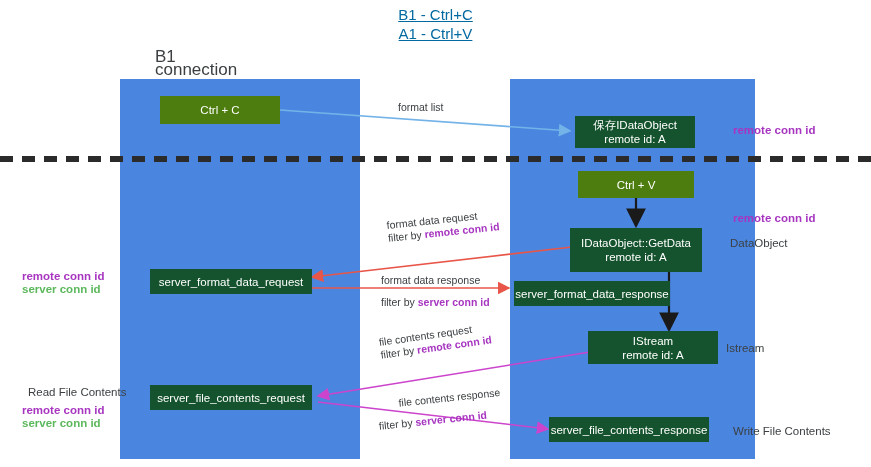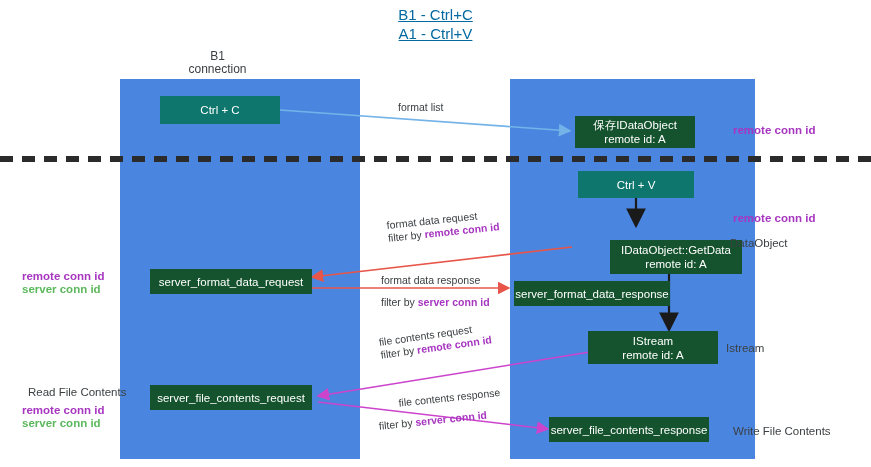--- a/index.html
+++ b/index.html
@@ -14,33 +14,33 @@
   #stage{position:absolute;left:0;top:0;width:871px;height:467px;}
 
   
   .title{
     position:absolute;left:0;top:5px;width:871px;
     text-align:center;font-size:15px;line-height:19px;color:#0369a1;text-decoration:underline;
   }
 
   
   .colhead{
-    position:absolute;text-align:center;font-size:12px;line-height:13px;color:#3c4043;
+    position:absolute;text-align:left;font-size:17px;line-height:13px;color:#3c4043;
   }
 
   
   .lane{position:absolute;background:#4a86e0;}
 
   
   .box{
     position:absolute;box-sizing:border-box;
     display:flex;flex-direction:column;align-items:center;justify-content:center;
     font-size:11.5px;line-height:14px;color:#ffffff;text-align:center;
   }
-  .box.green{background:#0f766e;}
+  .box.green{background:#4d7c0f;}
   .box.orange{background:#14532d;}
   .box .l2{display:block;}
 
   
   .side{position:absolute;font-size:11.5px;line-height:14px;}
   .side.plain{color:#3c4043;}
   .bold-purple{color:#a735c0;font-weight:bold;}
   .bold-green{color:#5cb85c;font-weight:bold;}
 
   
@@ -115,21 +115,21 @@
 
   <div class="box orange" style="left:575px;top:116px;width:120px;height:32px;">
     <span>保存IDataObject</span>
     <span class="l2">remote id: A</span>
   </div>
 
   <div class="box green" style="left:578px;top:171px;width:116px;height:27px;">
     <span>Ctrl + V</span>
   </div>
 
-  <div class="box orange" style="left:570px;top:240px;width:132px;height:34px;margin-left:40px;">
+  <div class="box orange" style="left:570px;top:228px;width:132px;height:44px;">
     <span>IDataObject::GetData</span>
     <span class="l2">remote id: A</span>
   </div>
 
   <div class="box orange" style="left:588px;top:331px;width:130px;height:33px;">
     <span>IStream</span>
     <span class="l2">remote id: A</span>
   </div>
 
   <div class="box orange" style="left:150px;top:269px;width:162px;height:25px;">

